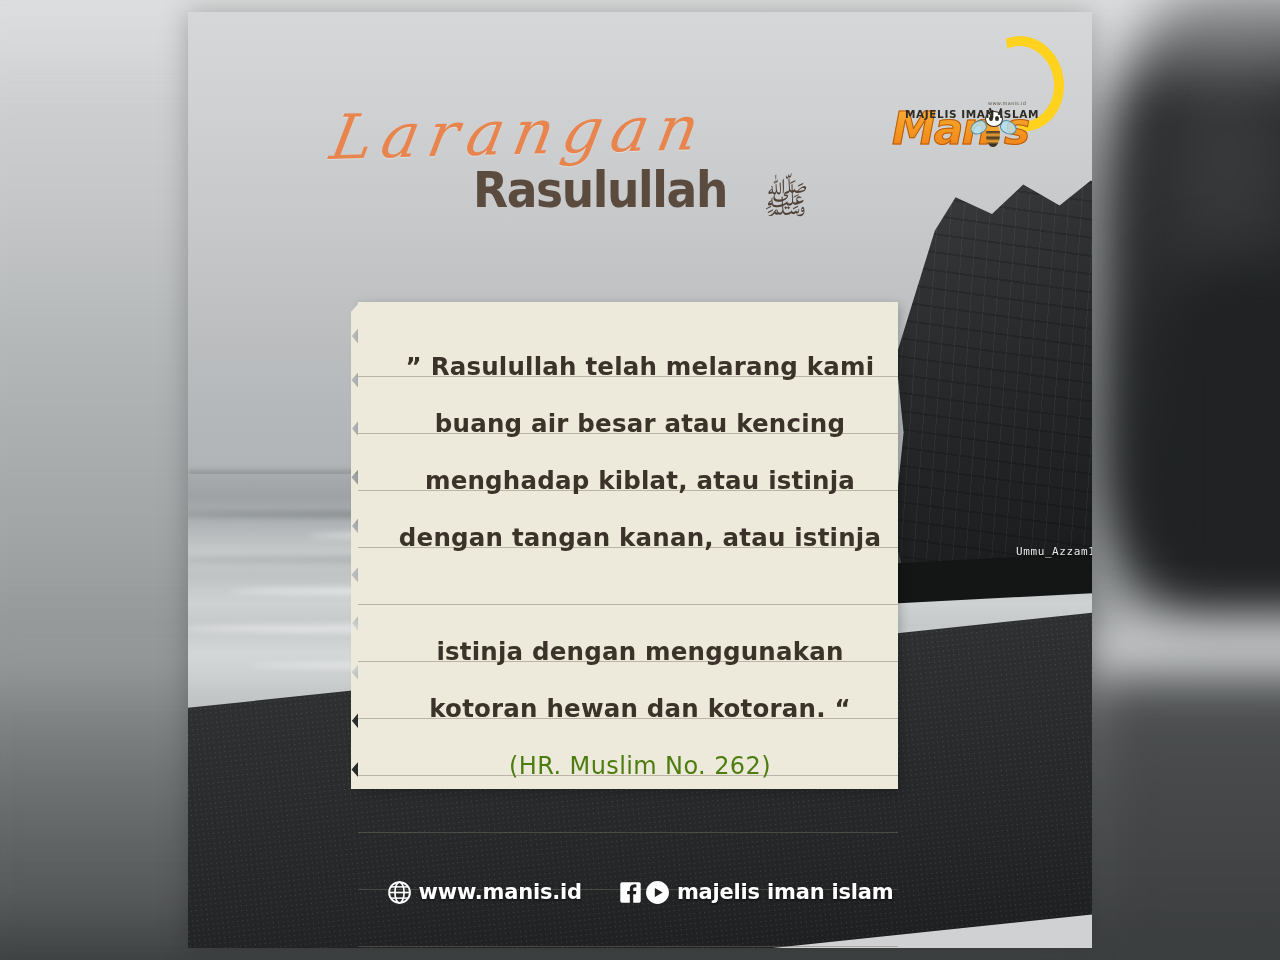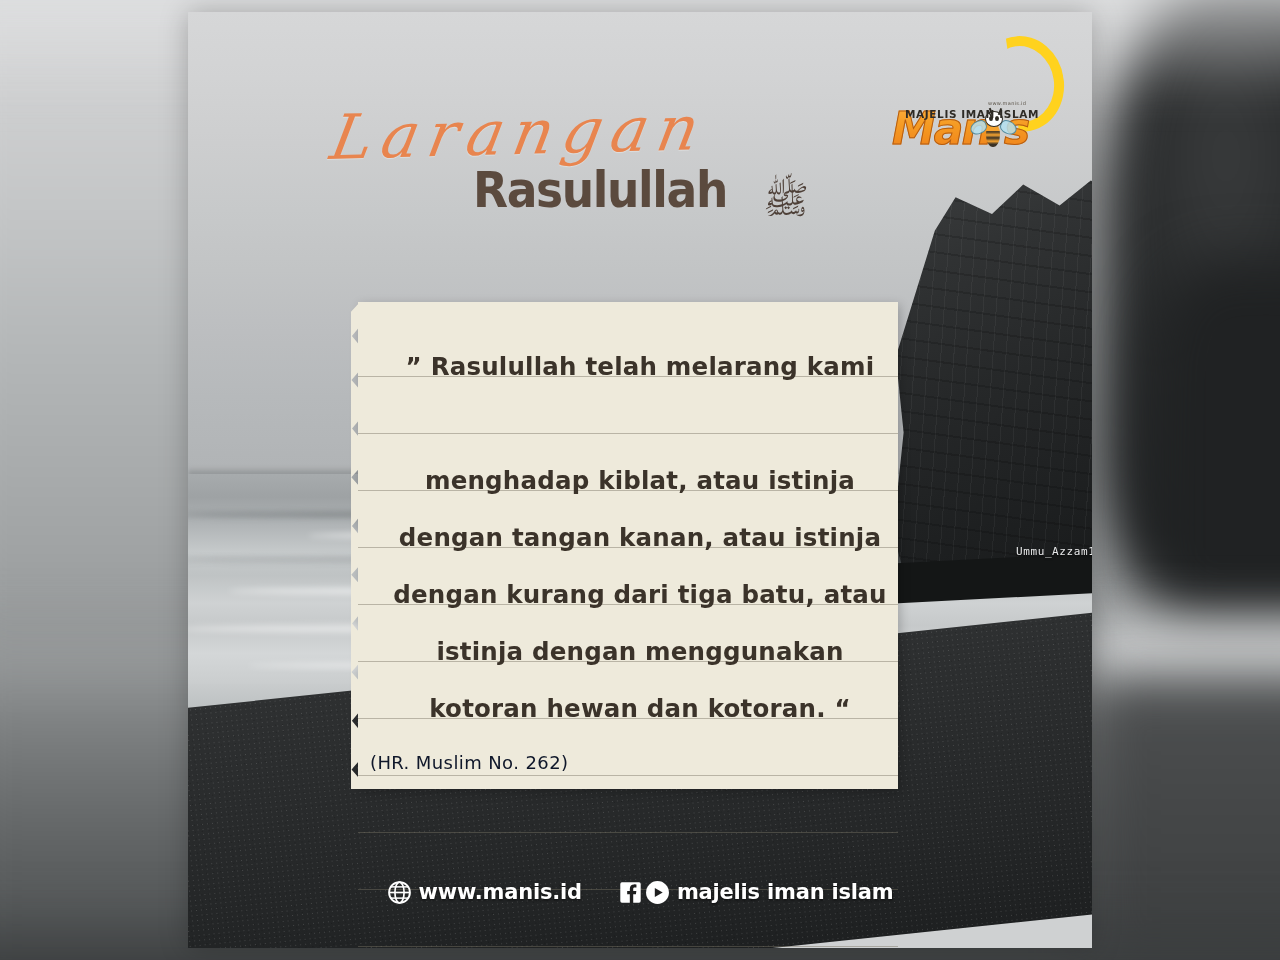--- a/index.html
+++ b/index.html
@@ -253,23 +253,23 @@
     position:absolute;left:0;width:100%;text-align:center;
     font-family:"DejaVu Sans",sans-serif;
     font-weight:700;font-size:24.5px;color:#3b332a;
     letter-spacing:.2px;white-space:nowrap;
   }
   .qmark{
     font-family:"DejaVu Sans",sans-serif;font-weight:700;
     color:#3b332a;
   }
   .attrib{
-    position:absolute;left:0;width:100%;text-align:left;
+    position:absolute;left:0;width:100%;text-align:center;
     font-family:"DejaVu Sans",sans-serif;
-    font-weight:400;font-size:18px;color:#0f172a;letter-spacing:.4px;
+    font-weight:400;font-size:24px;color:#4d7c0f;letter-spacing:.4px;
   }
 
   
   .footer{
     position:absolute;left:0;top:845px;width:904px;height:70px;
     display:flex;align-items:center;justify-content:center;gap:36px;
   }
   .fgroup{display:flex;align-items:center;gap:7px;}
   .ftext{
     font-family:"DejaVu Sans",sans-serif;font-weight:700;
@@ -361,23 +361,23 @@
           <div class="rule" style="top: 473px;"></div>
           <div class="rule" style="top: 530px;"></div>
           <div class="rule" style="top: 587px;"></div>
           <div class="rule" style="top: 644px;"></div>
         </div>
       <div class="q-lines">
         <div class="qline" style="top:40px;">
           <span class="qmark">”</span>
           <span>Rasulullah telah melarang kami</span>
         </div>
+        <div class="qline" style="top:97px;">buang air besar atau kencing</div>
         <div class="qline" style="top:211px;">dengan tangan kanan, atau istinja</div>
         <div class="qline" style="top:154px;">menghadap kiblat, atau istinja</div>
-        <div class="qline" style="top:268px;">dengan kurang dari tiga batu, atau</div>
         <div class="qline" style="top:325px;">istinja dengan menggunakan</div>
         <div class="qline" style="top:382px;">
           <span>kotoran hewan dan kotoran.</span>
           <span class="qmark">“</span>
         </div>
         <div class="attrib" style="top:440px;">(HR.  Muslim No. 262)</div>
       </div>
     </div>
 
     <div class="footer">

